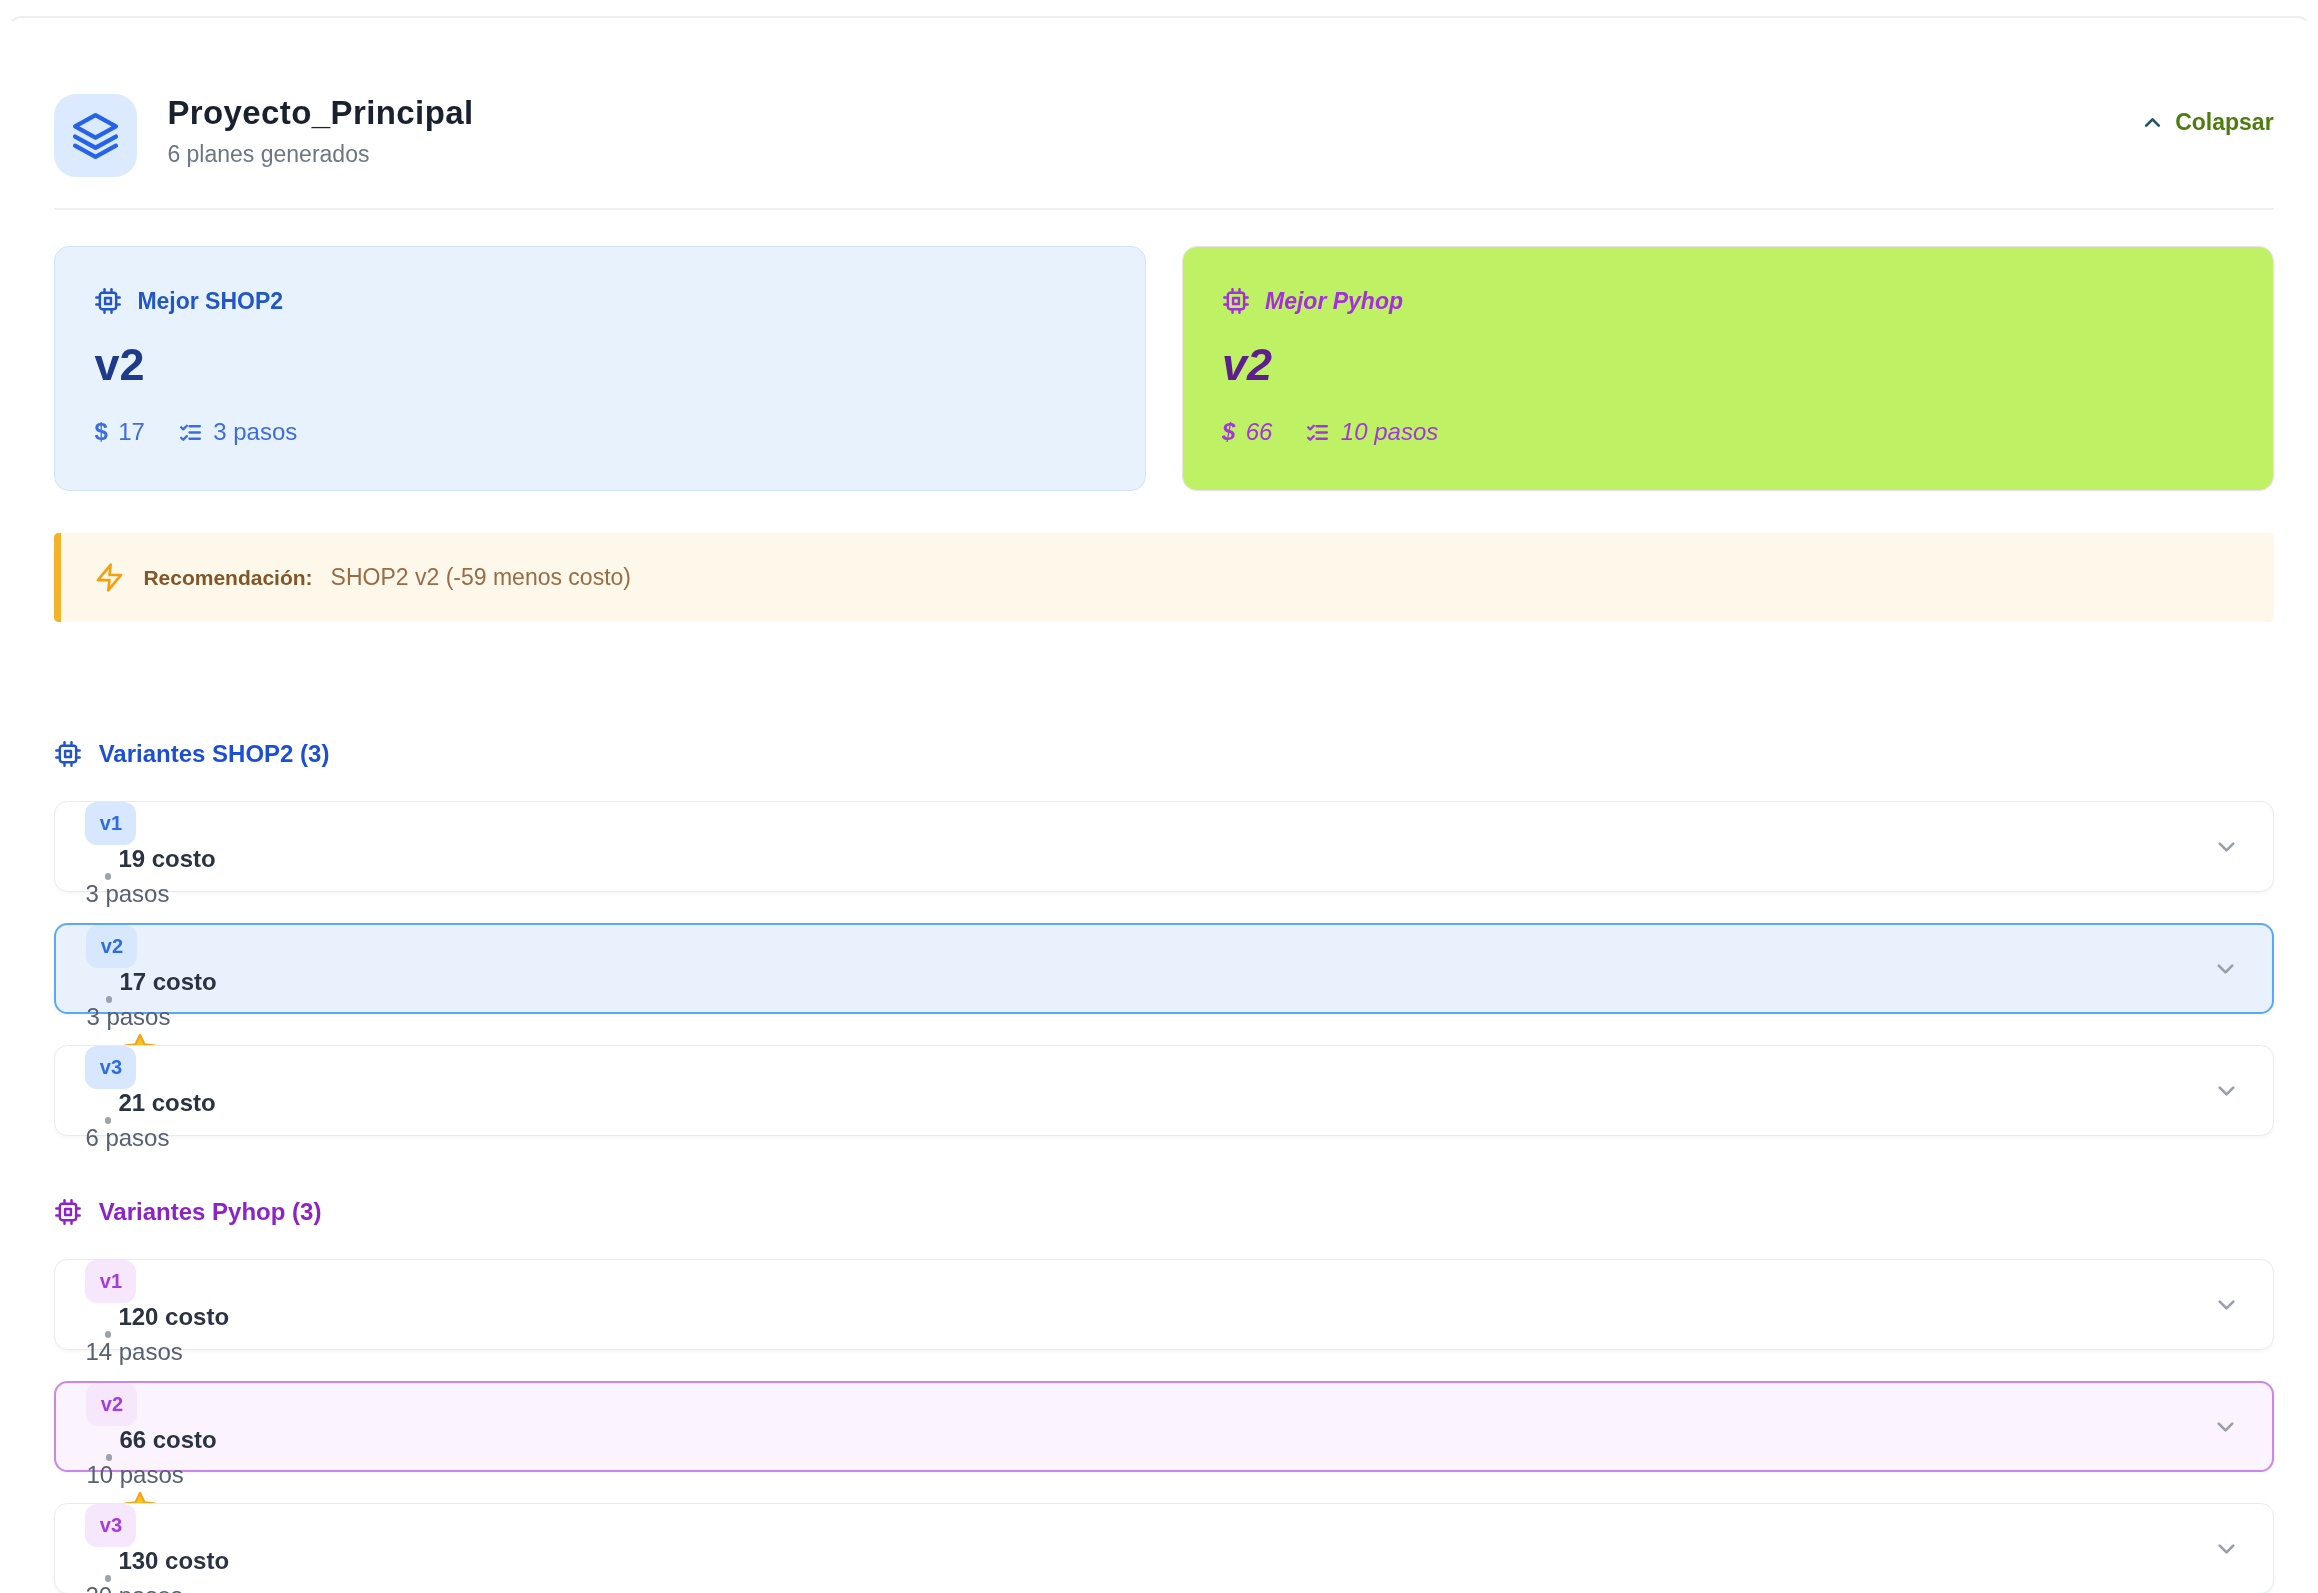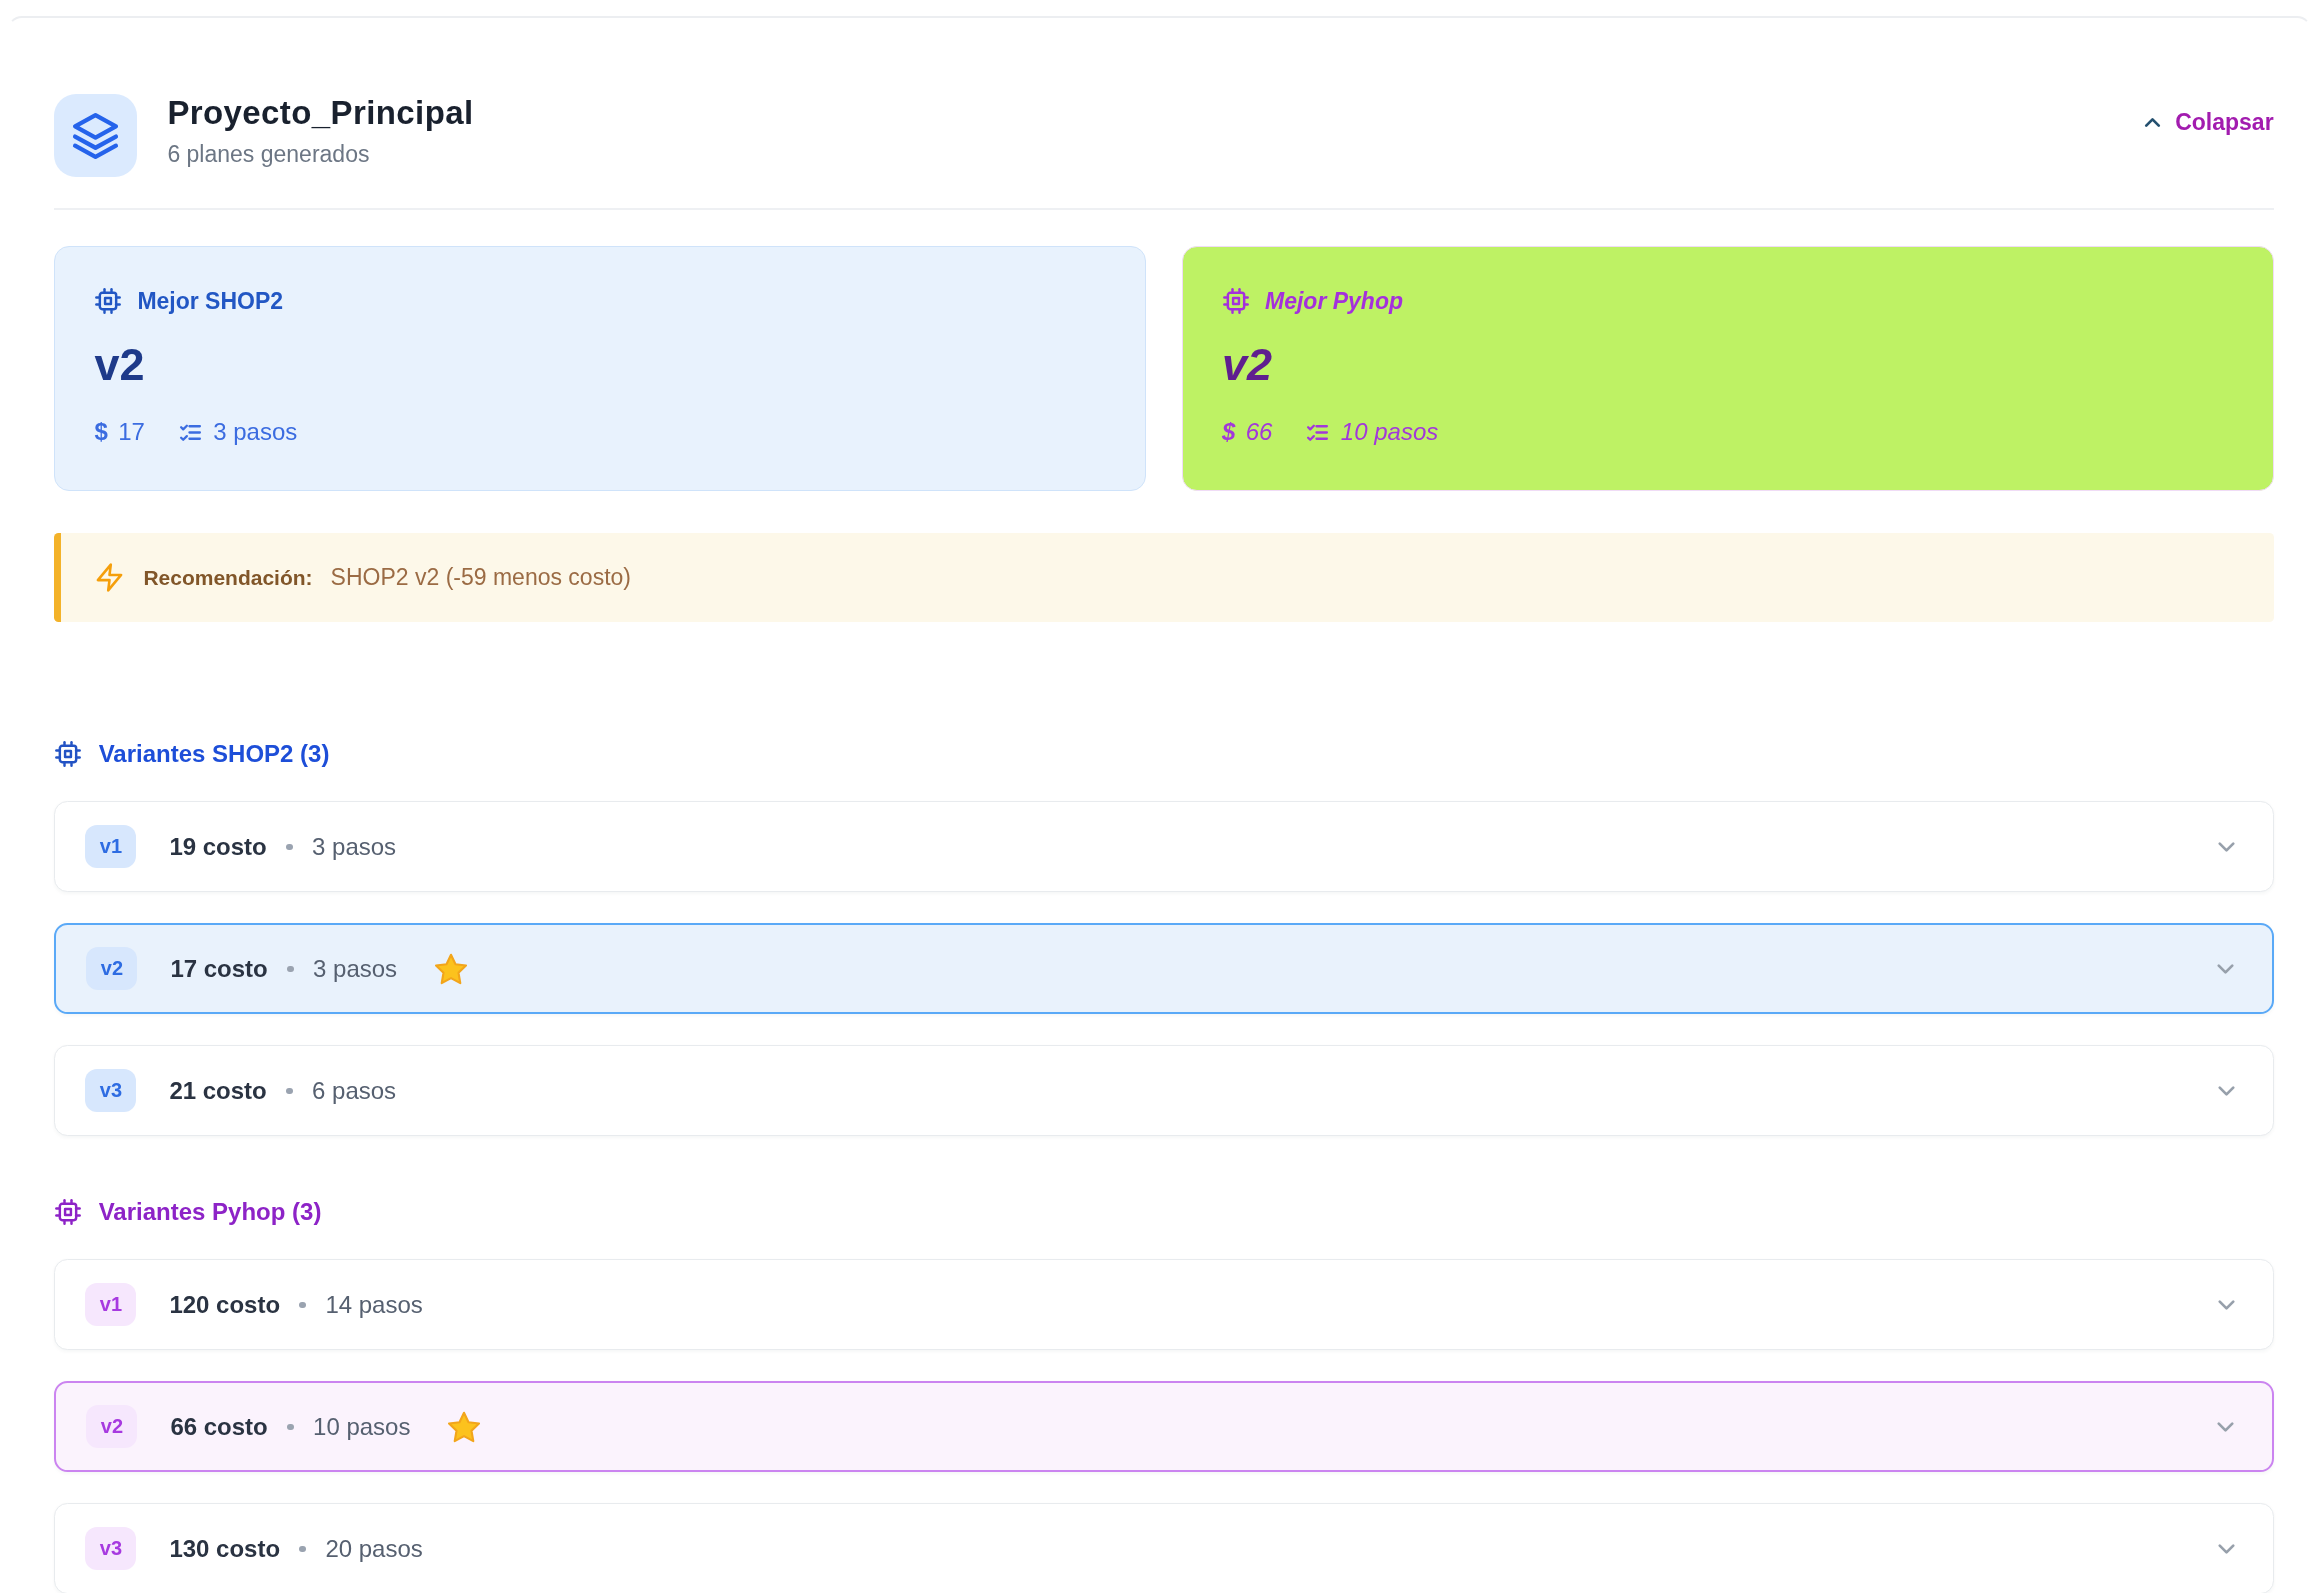--- a/index.html
+++ b/index.html
@@ -38,21 +38,21 @@
   .page-subtitle {
     margin-top: 9px;
     font-size: 23px; color: #6c7684;
   }
   .collapse-btn {
     margin-left: auto;
     margin-top: 15px;
     display: flex; align-items: center; gap: 10.4px;
     background: none; border: none; cursor: pointer;
     font-family: "Liberation Sans", sans-serif;
-    font-size: 23px; font-weight: 700; color: #a21caf;
+    font-size: 23px; font-weight: 700; color: #4d7c0f;
   }
   .header-divider {
     margin-top: 31px;
     height: 2.2px; background: #eef0f3; border: none;
   }
   
   .best-cards {
     margin-top: 36px;
     display: flex; gap: 36px;
   }
@@ -105,24 +105,25 @@
   .section-header.theme-blue   { margin-top: 118px; color: #1d4ed8; }
   .section-header.theme-purple { margin-top: 62px;  color: #8d23c7; }
   .variant-list { margin-top: 33px; }
   .variant-row {
     position: relative;
     height: 91px;
     background: #ffffff;
     border: 1.5px solid #e8ebee;
     border-radius: 13.4px;
     box-shadow: 0 1.5px 3.7px rgba(30,41,59,0.04);
-    display: flex; align-items: center;
+    display: flex; align-items: flex-start;
     padding: 0 74px 0 30px;
     margin-bottom: 31px;
     cursor: pointer;
+    flex-direction: column;
   }
   .variant-row.best.theme-blue   { background: #e9f2fc; border: 2.2px solid #5aa9f7; }
   .variant-row.best.theme-purple { background: #fbf3fd; border: 2.2px solid #cb84f0; }
   .version-badge {
     width: 51px; height: 43px;
     border-radius: 12px;
     display: flex; align-items: center; justify-content: center;
     font-size: 20px; font-weight: 700;
     flex: 0 0 auto;
   }

